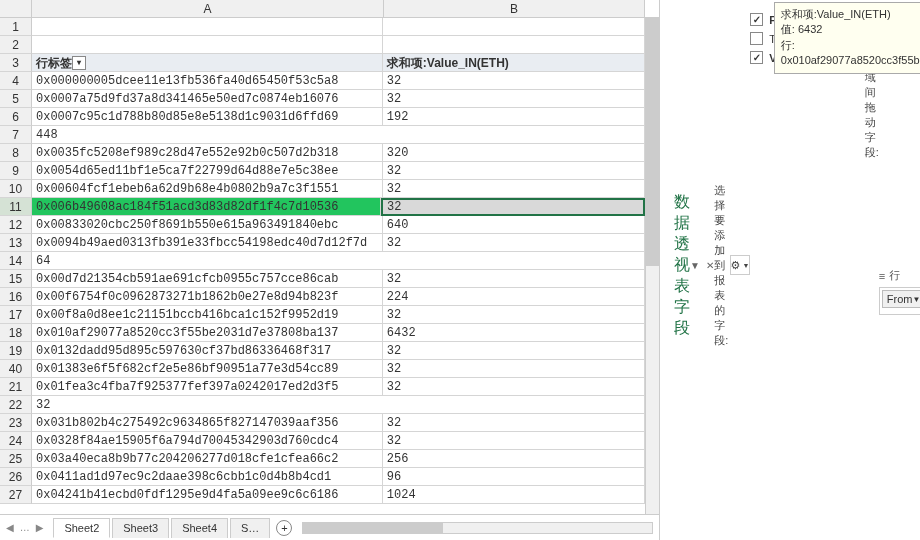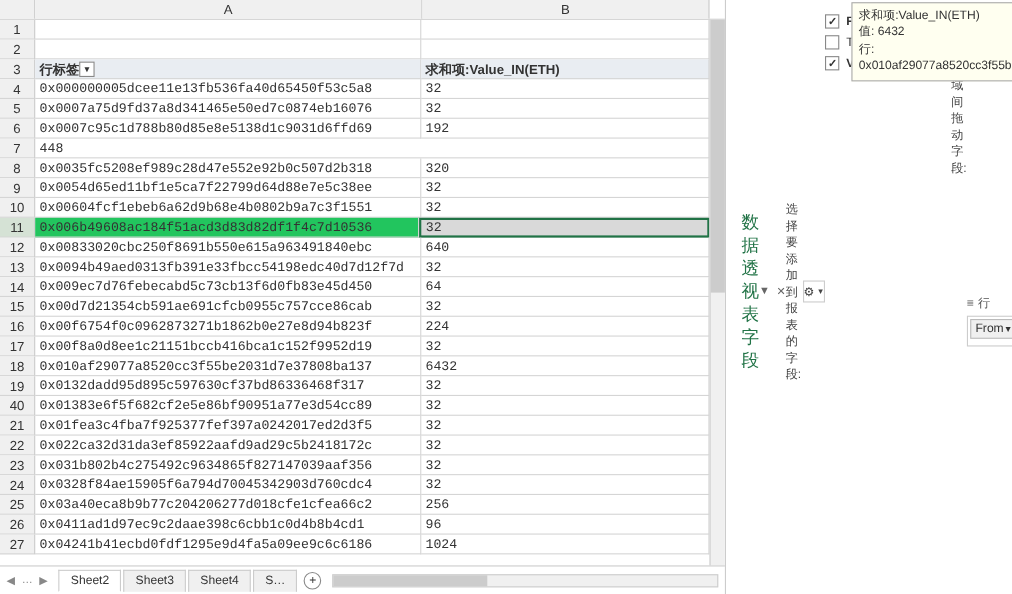--- a/index.html
+++ b/index.html
@@ -140,21 +140,20 @@
         <div style="width: 14px;"></div>
       </div>
       <div class="row">
         <div class="rownum">13</div>
         <div class="cell cell-a">0x0094b49aed0313fb391e33fbcc54198edc40d7d12f7d</div>
         <div class="cell cell-b">32</div>
         <div style="width: 14px;"></div>
       </div>
       <div class="row">
         <div class="rownum">14</div>
-        <div class="cell cell-a">0x009ec7d76febecabd5c73cb13f6d0fb83e45d450</div>
         <div class="cell cell-b">64</div>
         <div style="width: 14px;"></div>
       </div>
       <div class="row">
         <div class="rownum">15</div>
         <div class="cell cell-a">0x00d7d21354cb591ae691cfcb0955c757cce86cab</div>
         <div class="cell cell-b">32</div>
         <div style="width: 14px;"></div>
       </div>
       <div class="row">
@@ -188,21 +187,20 @@
         <div style="width: 14px;"></div>
       </div>
       <div class="row">
         <div class="rownum">21</div>
         <div class="cell cell-a">0x01fea3c4fba7f925377fef397a0242017ed2d3f5</div>
         <div class="cell cell-b">32</div>
         <div style="width: 14px;"></div>
       </div>
       <div class="row">
         <div class="rownum">22</div>
-        <div class="cell cell-a">0x022ca32d31da3ef85922aafd9ad29c5b2418172c</div>
         <div class="cell cell-b">32</div>
         <div style="width: 14px;"></div>
       </div>
       <div class="row">
         <div class="rownum">23</div>
         <div class="cell cell-a">0x031b802b4c275492c9634865f827147039aaf356</div>
         <div class="cell cell-b">32</div>
         <div style="width: 14px;"></div>
       </div>
       <div class="row">

